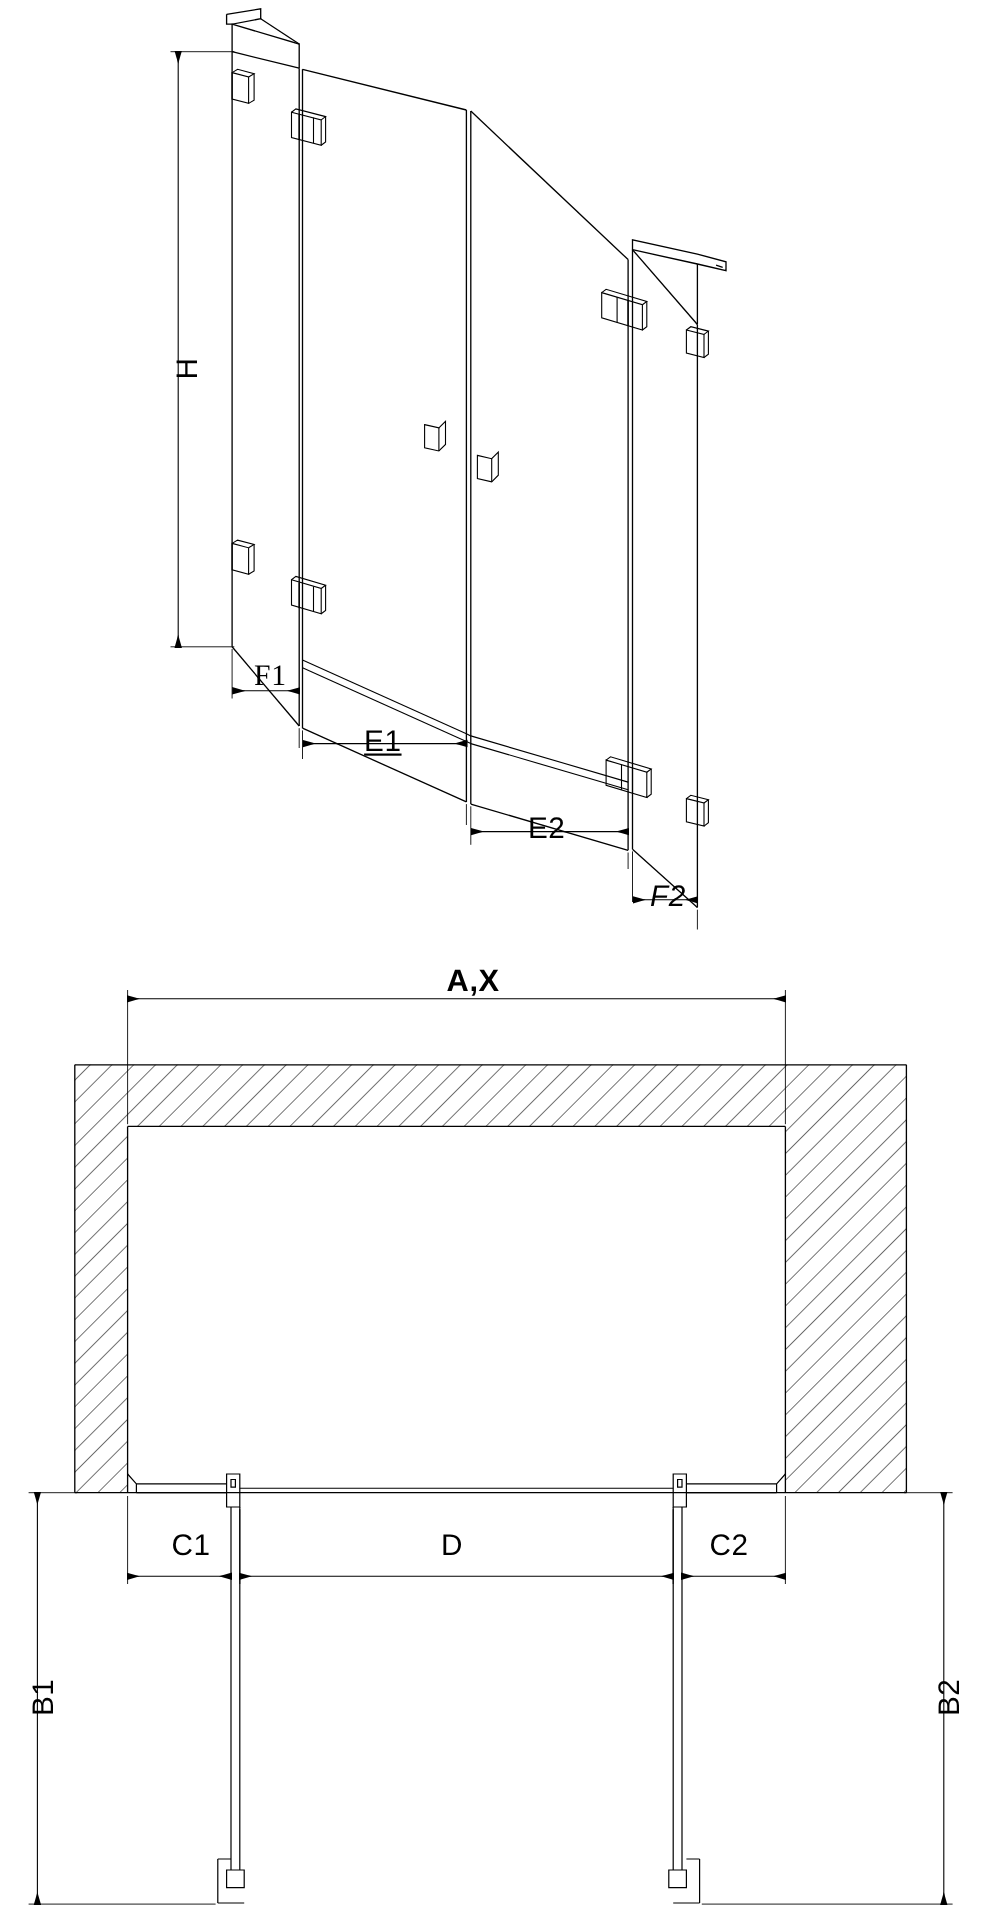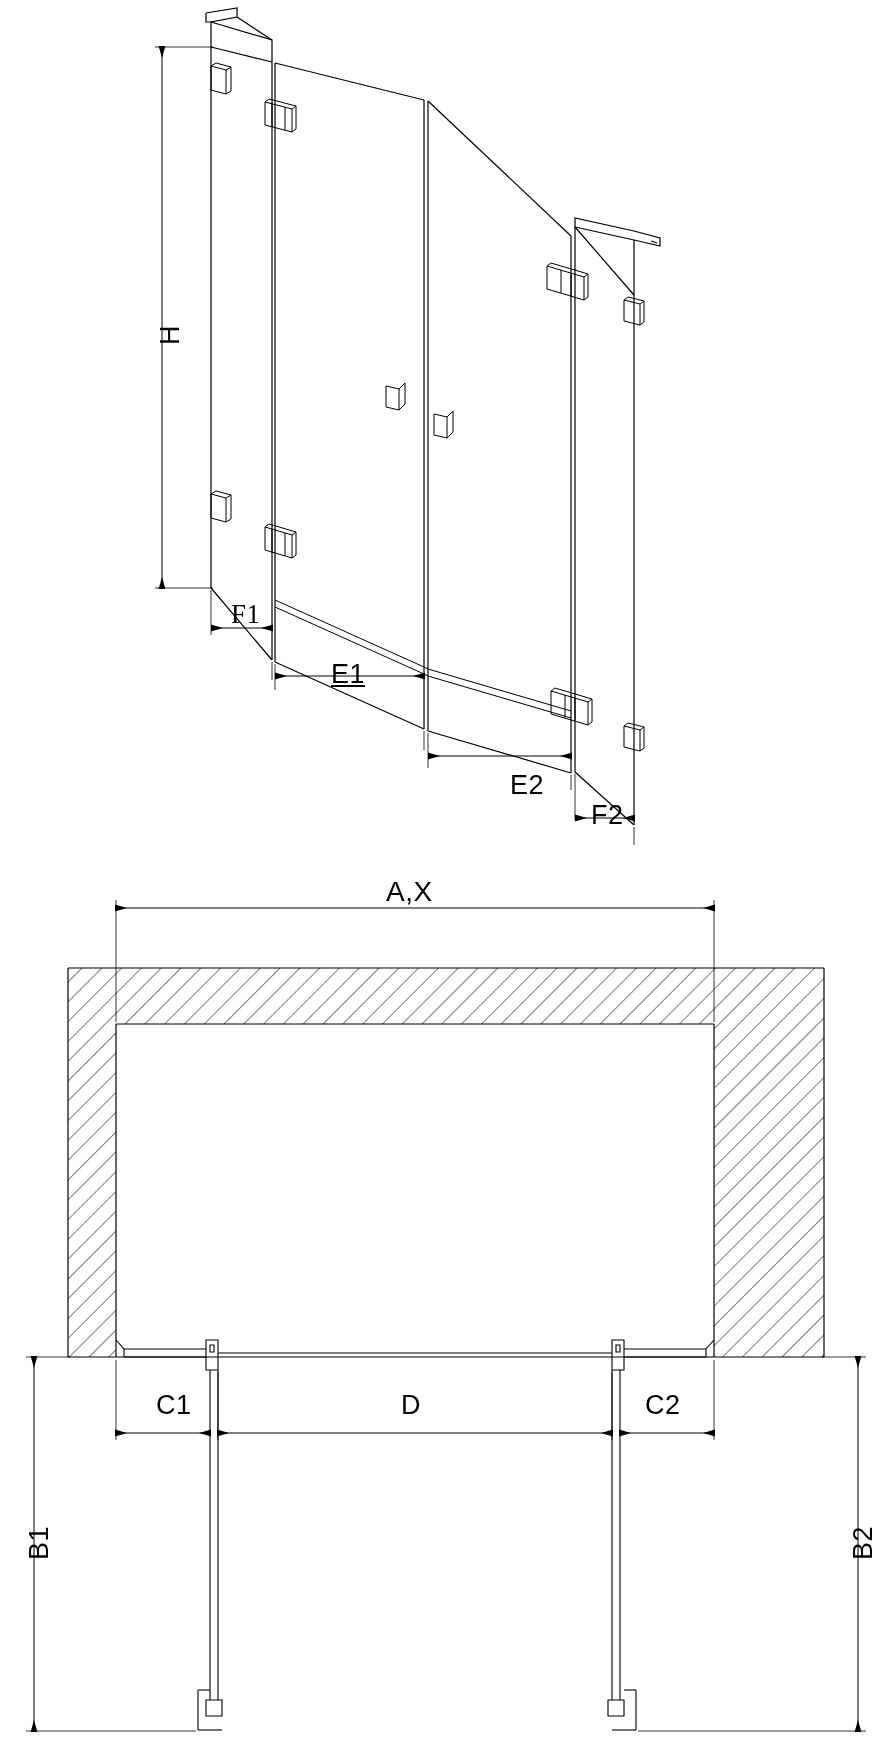--- a/index.html
+++ b/index.html
@@ -262,25 +262,25 @@
       <line x1="638" y1="1731" x2="866" y2="1731" stroke-width="0.8"></line>
     </g>
   </svg>
 
   <div class="dimlabel rot90" style="left:155px; top:345px;">H</div>
 
   <div class="dimlabel" style="left:231px; top:599px;font-family:Liberation Serif, serif;">F1</div>
 
   <div class="dimlabel" style="left:331px; top:659px;text-decoration:underline;">E1</div>
 
-  <div class="dimlabel" style="left:510px; top:738px;margin-top:32px;">E2</div>
-
-  <div class="dimlabel" style="left:591px; top:800px;">F2</div>
-
-  <div class="dimlabel" style="left:386px; top:876px; font-size:28px;">A,X</div>
+  <div class="dimlabel" style="left:480px; top:738px;">E2</div>
+
+  <div class="dimlabel" style="left:591px; top:800px;font-style:italic;">F2</div>
+
+  <div class="dimlabel" style="left:406px; top:876px; font-size:28px;font-weight:bold;">A,X</div>
 
   <div class="dimlabel" style="left:156px; top:1390px;">C1</div>
 
   <div class="dimlabel" style="left:401px; top:1390px;">D</div>
 
   <div class="dimlabel" style="left:645px; top:1390px;">C2</div>
 
   <div class="dimlabel rot90" style="left:24px; top:1560px;">B1</div>
 
   <div class="dimlabel rot90" style="left:848px; top:1560px;">B2</div>

